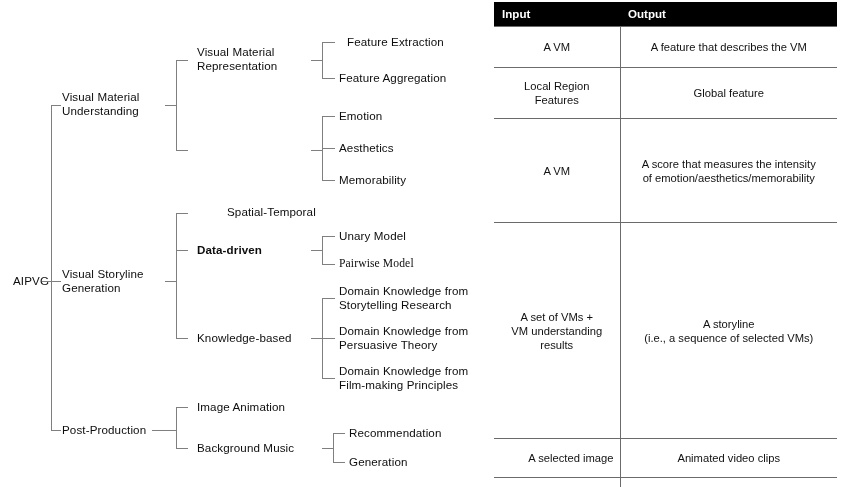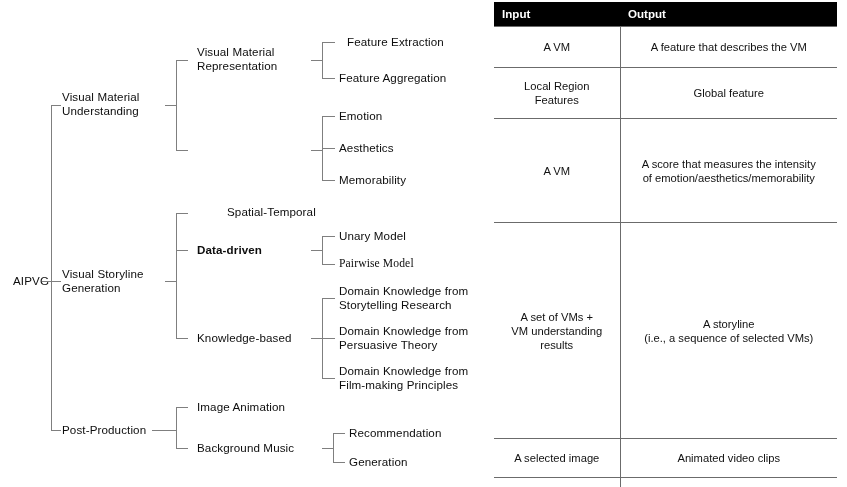--- a/index.html
+++ b/index.html
@@ -215,21 +215,21 @@
 VM understanding
 results</span>
         </td>
         <td style="height:205px; vertical-align:middle;">
           <span class="cell-lines">A storyline
 (i.e., a sequence of selected VMs)</span>
         </td>
       </tr>
 
       <tr>
-        <td class="col-in" style="height:28px;">
+        <td class="col-in" style="height:28px;text-align:right;">
           <span class="cell-lines">A selected image</span>
         </td>
         <td style="height:28px;">
           <span class="cell-lines">Animated video clips</span>
         </td>
       </tr>
 
       <tr>
         <td class="col-in" rowspan="2" style="height:27px;">
           

